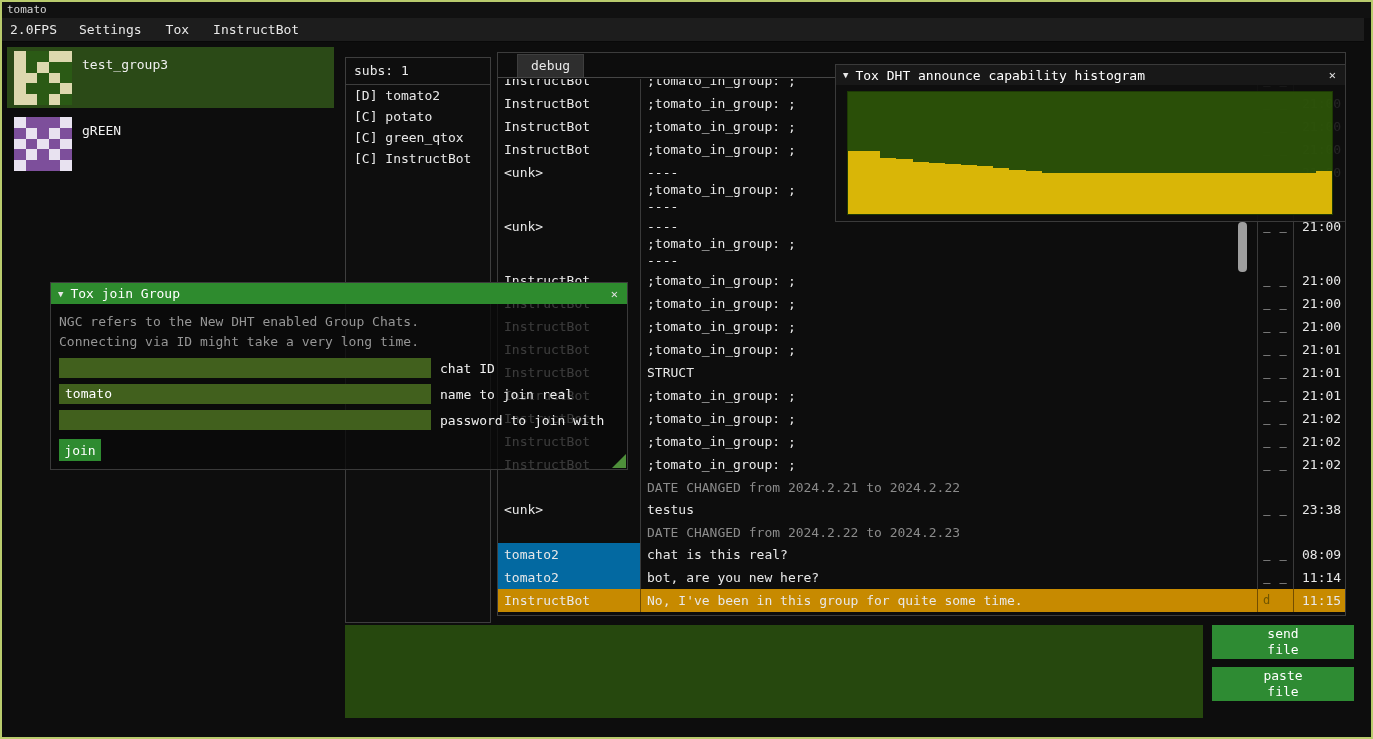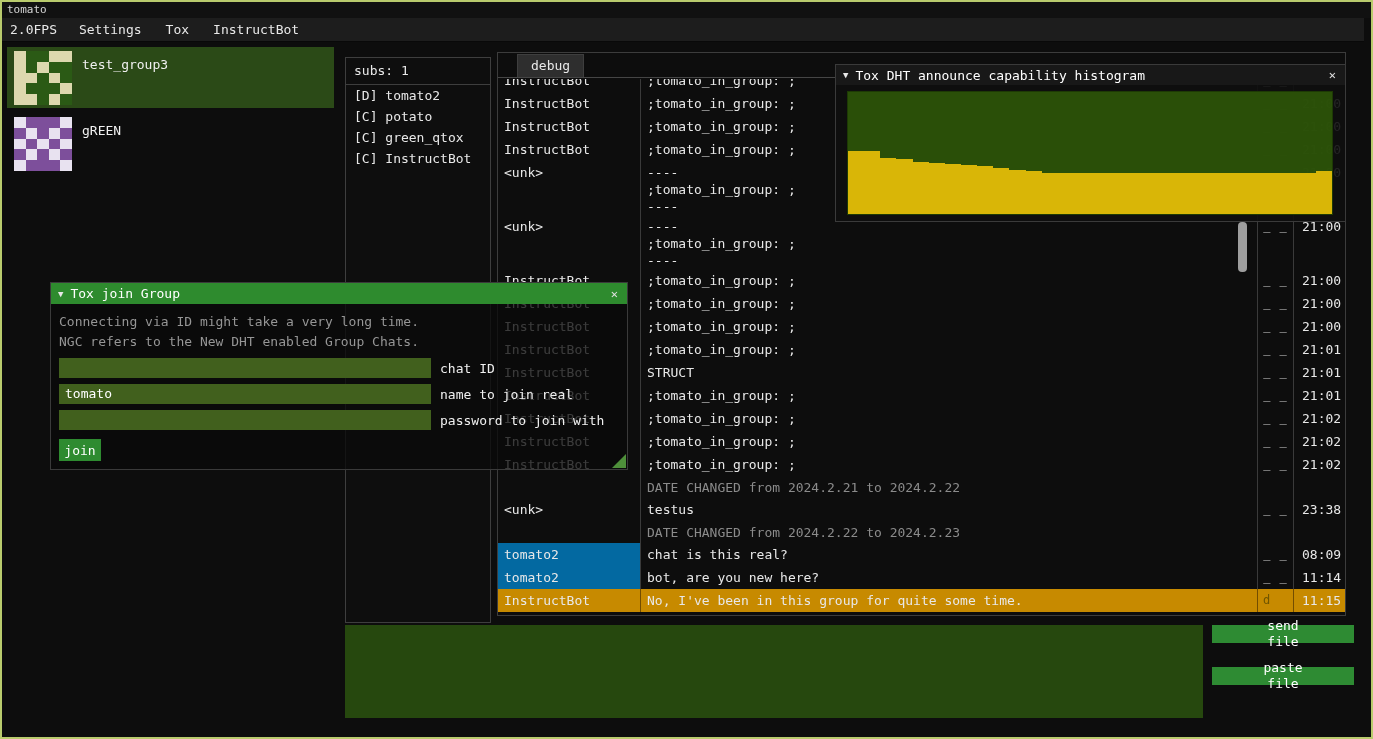--- a/index.html
+++ b/index.html
@@ -55,21 +55,21 @@
   .kind-highlight .c-marks { color:#6f5500; text-align:left; padding-left:5px; }
   .kind-date { height:22px; min-height:22px; }
   .kind-date .c-text { color:#8b8b8b; }
 
   .scroll-thumb { position:absolute; left:1236px; top:220px; width:9px; height:50px;
                   background:#9e9e9e; border-radius:4px; z-index:25; }
 
   
   .compose { position:absolute; left:343px; top:623px; width:858px; height:93px;
              background:#26480e; cursor:text; }
-  .filebtn { position:absolute; left:1210px; width:142px; height:18px; background:#2e8b33;
+  .filebtn { position:absolute; left:1210px; width:142px; height:34px; background:#2e8b33;
              color:#fff; display:flex; align-items:center; justify-content:center;
              text-align:center; white-space:pre-line; line-height:16px; cursor:pointer; }
   .btn-send { top:623px; } .btn-paste { top:665px; }
 
   
   .wtitlebar { height:20px; display:flex; align-items:center; padding:0 7px; gap:7px; }
   .arrow { font-size:9px; color:#e8e8e8; cursor:pointer; }
   .wtitle { flex:1; color:#fff; }
   .wclose { font-size:12px; color:#e2e2e2; cursor:pointer; padding:0 2px; }
 
@@ -373,22 +373,22 @@
       </div>
   </div>
 
   <div class="join">
     <div class="wtitlebar">
       <span class="arrow">▼</span>
       <span class="wtitle">Tox join Group</span>
       <span class="wclose">✕</span>
     </div>
     <div class="join-body">
+      <div class="join-desc">NGC refers to the New DHT enabled Group Chats.</div>
       <div class="join-desc">Connecting via ID might take a very long time.</div>
-      <div class="join-desc">NGC refers to the New DHT enabled Group Chats.</div>
       <div id="joinFields">
           <div class="field-row">
             <div class="field-input"></div>
             <span class="field-label">chat ID</span>
           </div>
           <div class="field-row">
             <div class="field-input">tomato</div>
             <span class="field-label">name to join real</span>
           </div>
           <div class="field-row">

